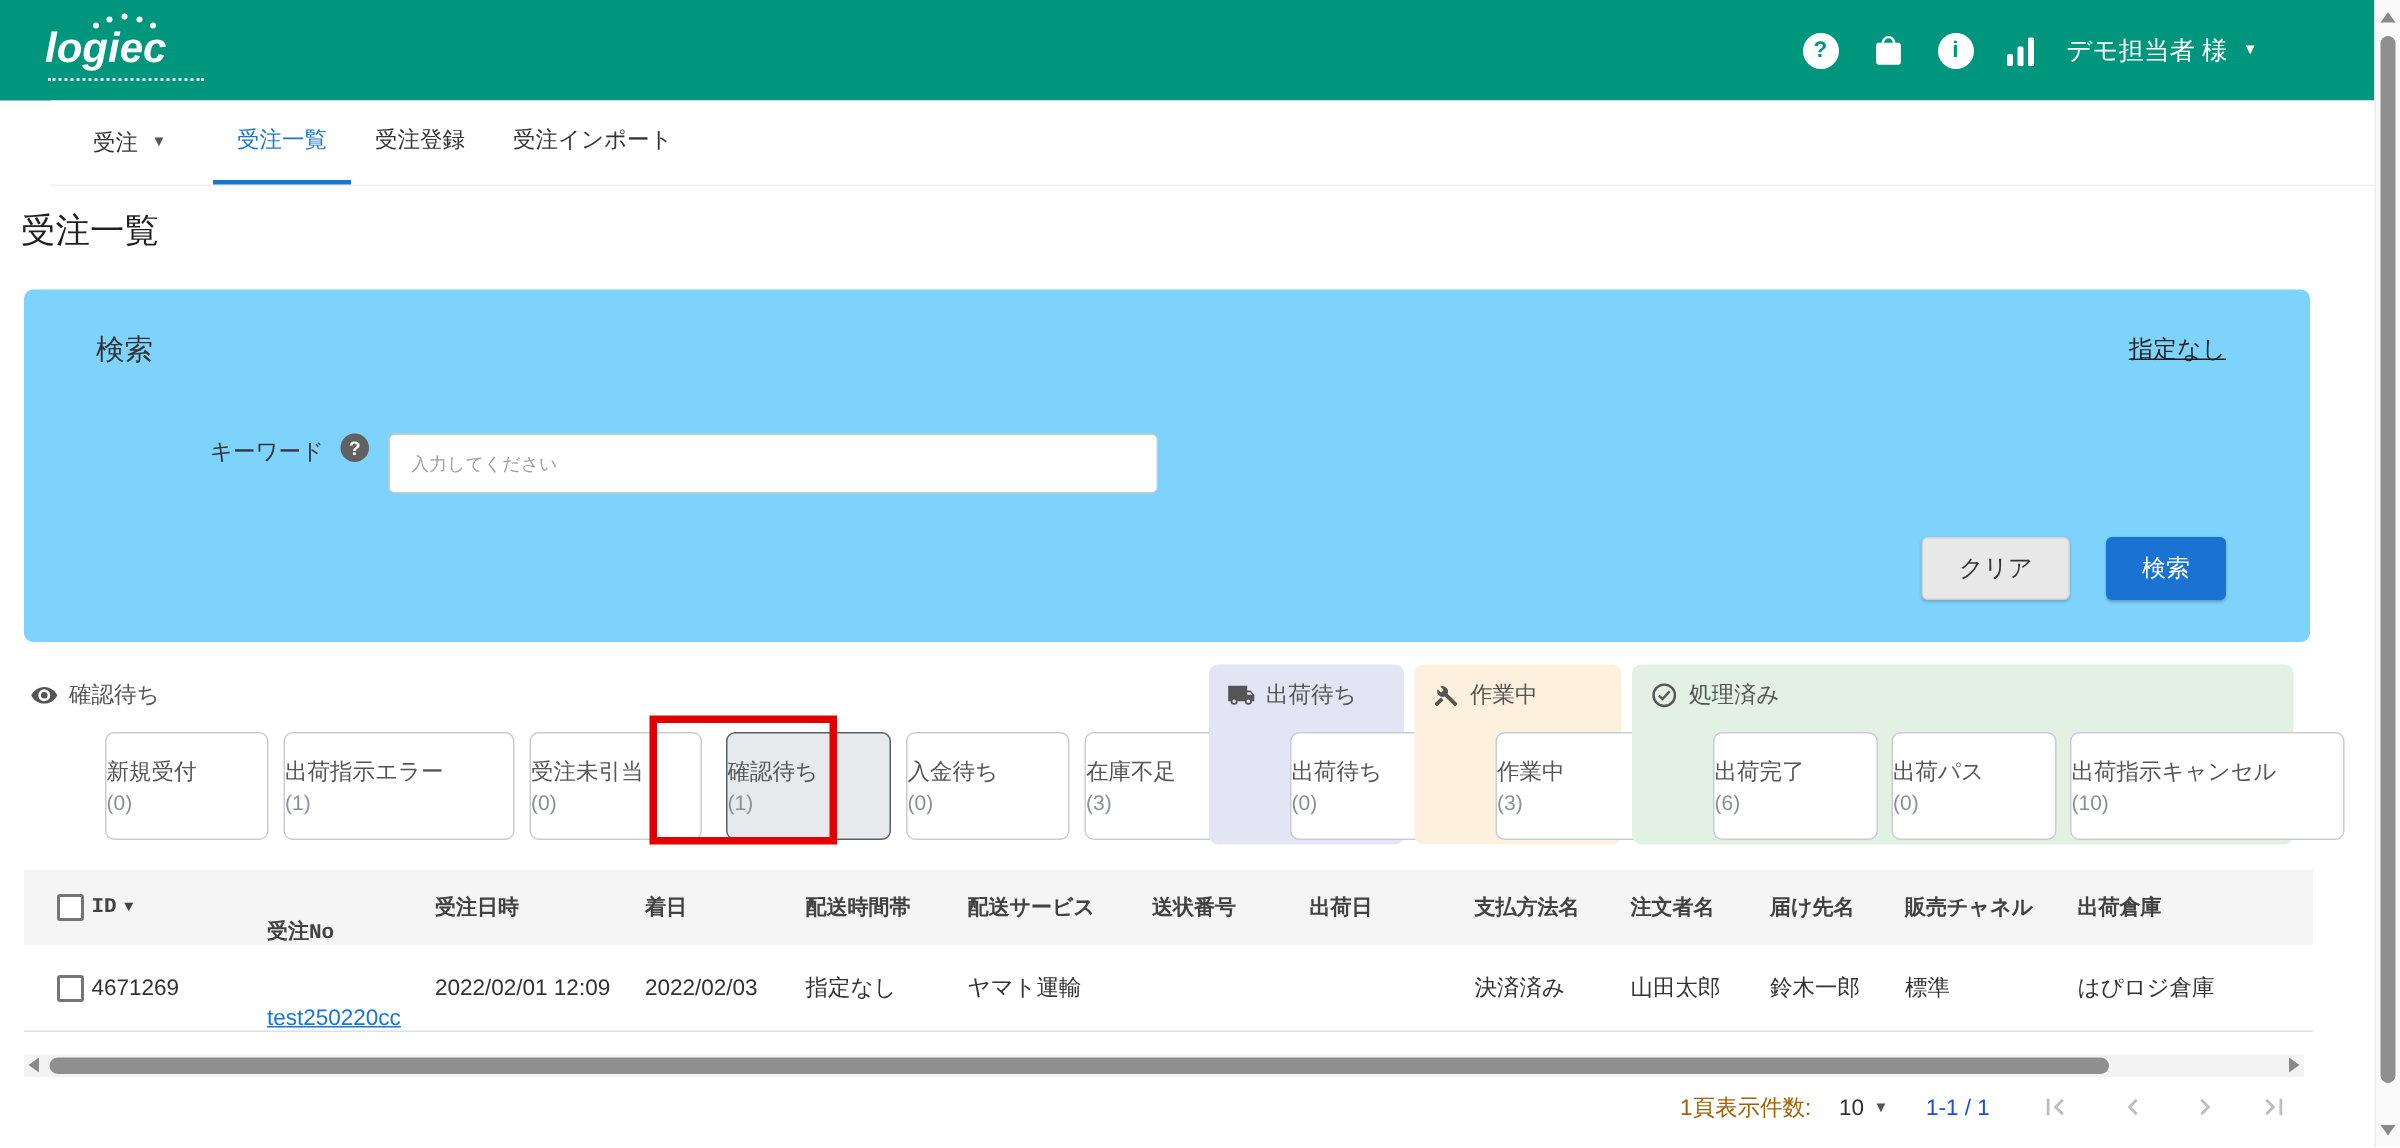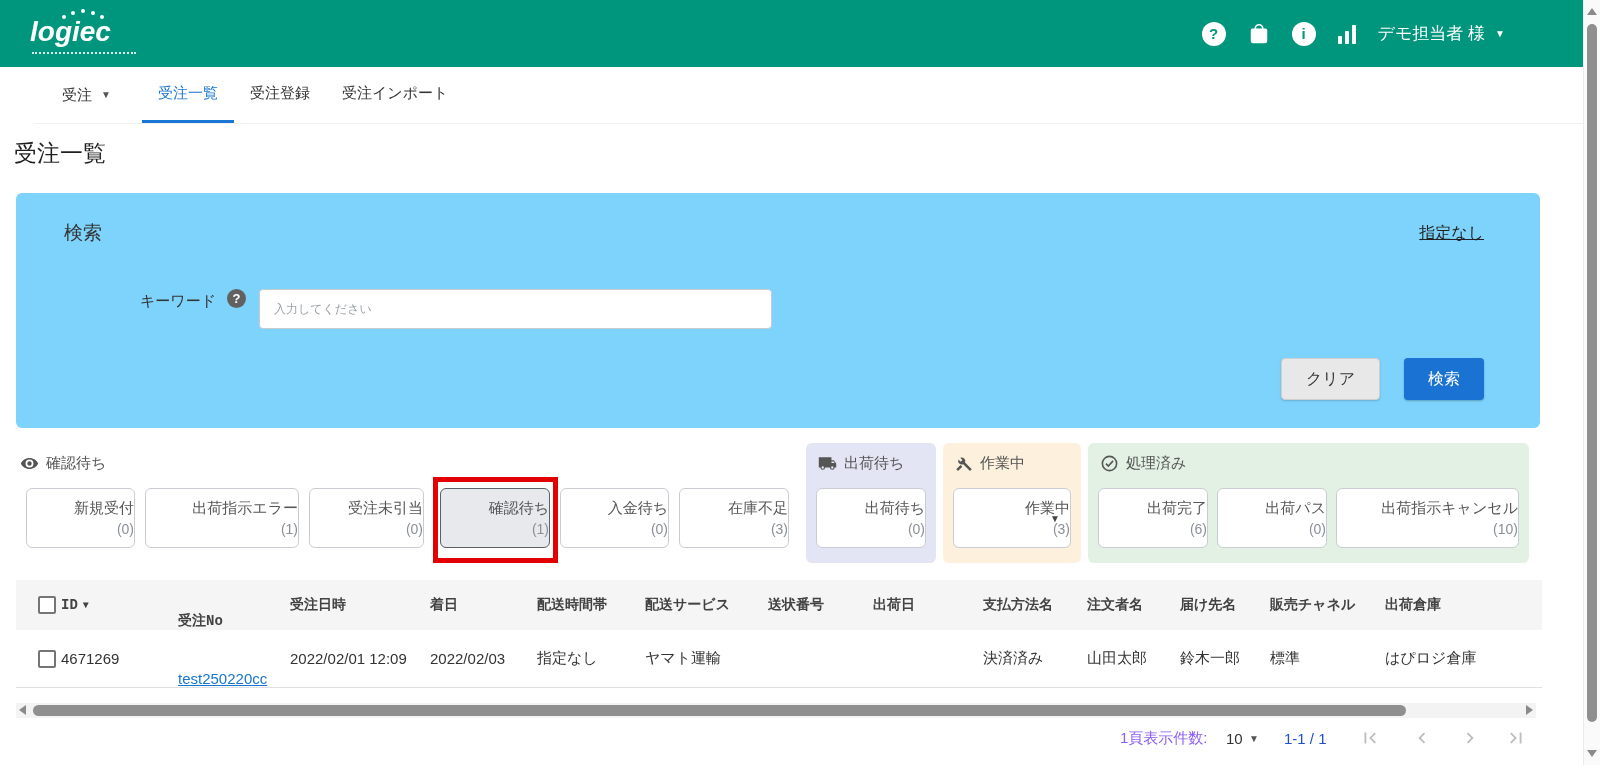--- a/index.html
+++ b/index.html
@@ -63,21 +63,21 @@
 
   
   .group { position:absolute; top:443px; height:120px; border-radius:6px; }
   .g1 { left:16px; width:784px; }
   .g2 { left:806px; width:130px; background:#e4e5f4; }
   .g3 { left:943px; width:138px; background:#fdf1dd; }
   .g4 { left:1088px; width:441px; background:#e2f1e3; }
   .group-header { position:absolute; top:11px; display:flex; align-items:center; gap:7px; font-size:15px; color:#555; white-space:nowrap; }
   .g1 .group-header { left:4px; } .g2 .group-header,.g3 .group-header,.g4 .group-header { left:12px; }
   .group-header svg { flex:0 0 auto; }
-  .sbtn { position:absolute; top:45px; height:60px; background:#fff; border:1px solid #c9cdd3; border-radius:6px; display:flex; flex-direction:column; align-items:flex-end; justify-content:center; cursor:pointer; }
+  .sbtn { position:absolute; top:45px; height:72px; background:#fff; border:1px solid #c9cdd3; border-radius:6px; display:flex; flex-direction:column; align-items:flex-start; justify-content:center; cursor:pointer;margin-left:44px; }
   .sbtn .lbl { font-size:15px; color:#555; white-space:nowrap; }
   .sbtn .cnt { font-size:14px; color:#8a8f98; margin-top:3px; }
   .sbtn.selected { background:#e7e9ec; border:1px solid #596069; }
   .sbtn .dd-caret { position:absolute; right:10px; top:50%; transform:translateY(-50%); color:#444; font-size:10px; }
   .annotation-box { position:absolute; left:433px; top:477px; width:125px; height:86px; border:5px solid #e30000; z-index:6; pointer-events:none; }
 
   
   .table { position:absolute; left:16px; top:580px; width:1526px; }
   .thead { position:relative; height:50px; background:#f5f5f5;font-family:Liberation Mono, monospace; }
   .trow { position:relative; height:58px; background:#fff; border-bottom:1px solid #e0e0e0; }
@@ -90,21 +90,21 @@
   .sort-icon { font-size:10px; color:#424242; margin-left:5px; }
   .order-link { color:#1976d2; text-decoration:underline; cursor:pointer; }
 
   
   .hscroll { position:absolute; left:16px; top:703px; width:1520px; height:15px; background:#f3f3f3; }
   .h-left { position:absolute; left:3px; top:2px; width:0; height:0; border-top:5px solid transparent; border-bottom:5px solid transparent; border-right:7px solid #8a8a8a; cursor:pointer; }
   .h-right { position:absolute; right:3px; top:2px; width:0; height:0; border-top:5px solid transparent; border-bottom:5px solid transparent; border-left:7px solid #8a8a8a; cursor:pointer; }
   .h-thumb { position:absolute; left:17px; top:2px; width:1373px; height:11px; background:#8f8f8f; border-radius:6px; cursor:pointer; }
 
   
-  .footer-item { position:absolute; top:726px; height:24px; display:flex; align-items:center; font-size:15px; color:#8b5cf6; white-space:nowrap; }
+  .footer-item { position:absolute; top:726px; height:24px; display:flex; align-items:center; font-size:15px; color:#a16207; white-space:nowrap; }
   .per-label { left:1120px; }
   .per-value { left:1226px; color:#333; cursor:pointer; }
   .per-caret { left:1249px; color:#555; font-size:10px; cursor:pointer; }
   .range-label { left:1284px; color:#1d4ed8; }
   .pager-btn { position:absolute; top:724px; width:28px; height:28px; display:flex; align-items:center; justify-content:center; cursor:pointer; }
   .pg1{left:1356px;} .pg2{left:1408px;} .pg3{left:1456px;} .pg4{left:1502px;}
   .pager-btn svg { fill:#bdbdbd; }
 </style>
 </head>
 <body>

